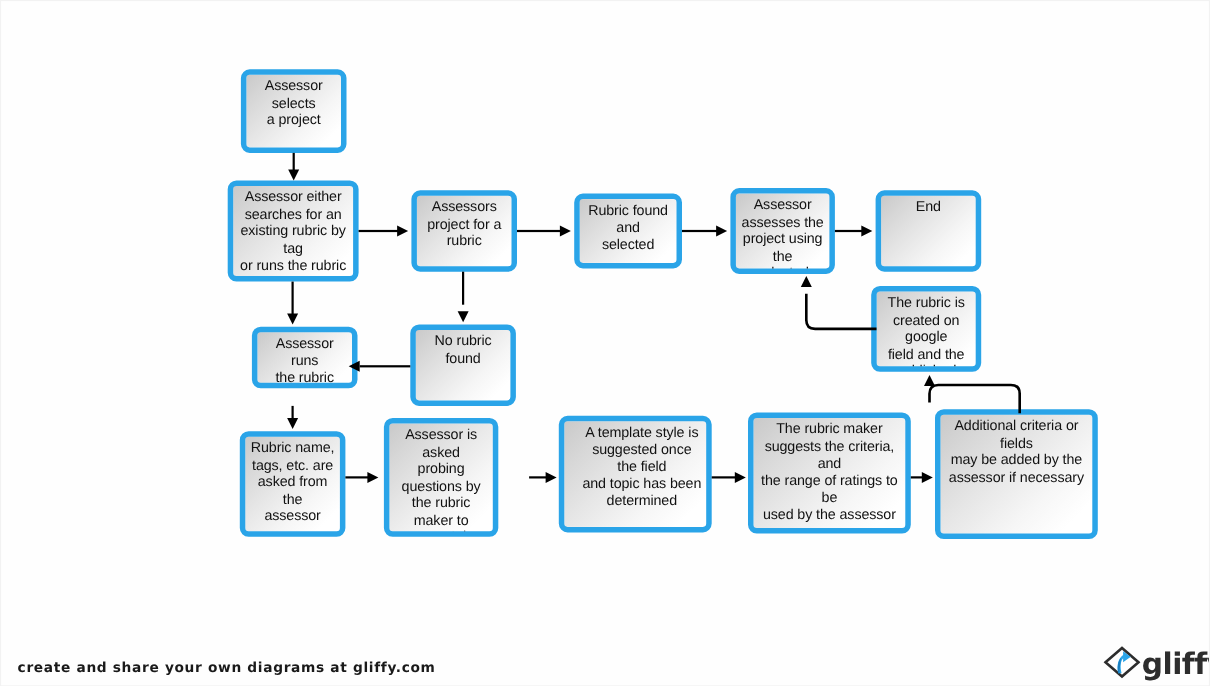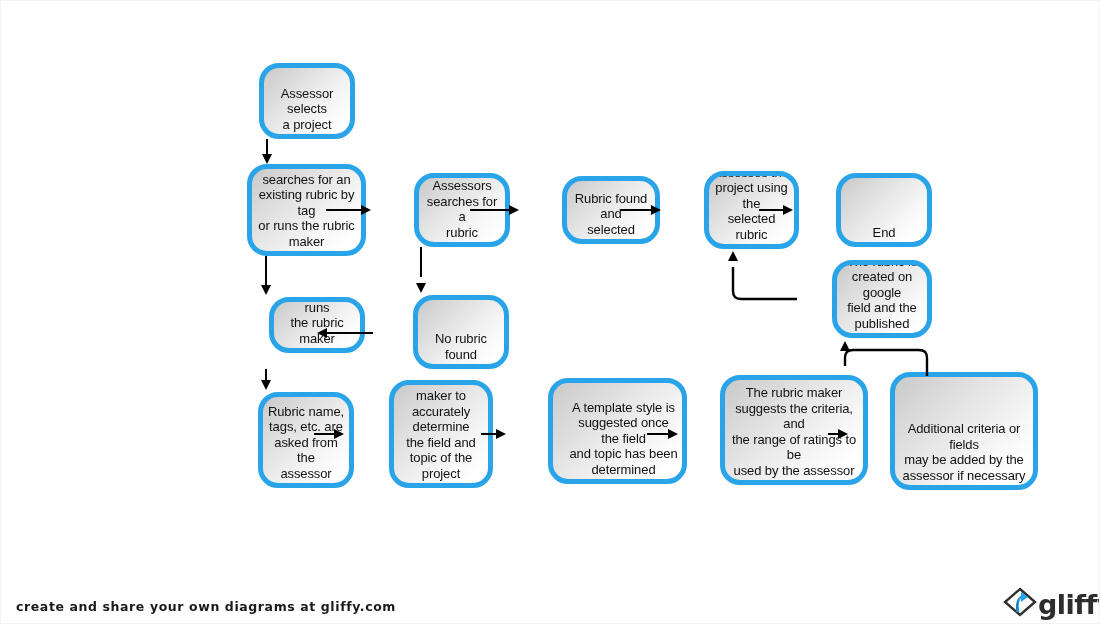--- a/index.html
+++ b/index.html
@@ -18,33 +18,32 @@
     background: #fefefe;
     overflow: hidden;
     box-sizing: border-box;
     border: 1px solid #f2f2f2;
   }
   
   .node {
     position: absolute;
     box-sizing: border-box;
     border: 5px solid #2aa4e8;
-    border-radius: 20px;
+    border-radius: 8px;
     background: linear-gradient(135deg, #c9c9c9 0%, #d6d6d6 18%, #e6e6e6 42%, #f6f6f6 68%, #ffffff 88%);
     display: flex;
-    align-items: flex-end;
+    align-items: flex-start;
     justify-content: center;
     text-align: center;
     color: #111111;
     font-size: 13px;
     line-height: 15.5px;
     padding: 2px 4px;
     overflow: hidden;
     letter-spacing: -0.1px;
-    margin-left: 40px;
   }
   .node .txt {
     display: block;
     width: 100%;
     white-space: pre-line;
   }
 
   
   .conn {
     position: absolute;
@@ -127,21 +126,21 @@
   <div class="node" style="left:206px; top:163px; width:119px; height:92px;">
     <span class="txt">Assessor either
 searches for an
 existing rubric by tag
 or runs the rubric
 maker</span>
   </div>
 
   <div class="node" style="left:373px; top:172px; width:96px; height:74px;">
     <span class="txt">Assessors
-searches for a
+project for a
 rubric</span>
   </div>
 
   <div class="node" style="left:521px; top:175px; width:98px; height:68px;">
     <span class="txt">Rubric found and
 selected</span>
   </div>
 
   <div class="node" style="left:663px; top:170px; width:95px; height:78px;">
     <span class="txt">Assessor

